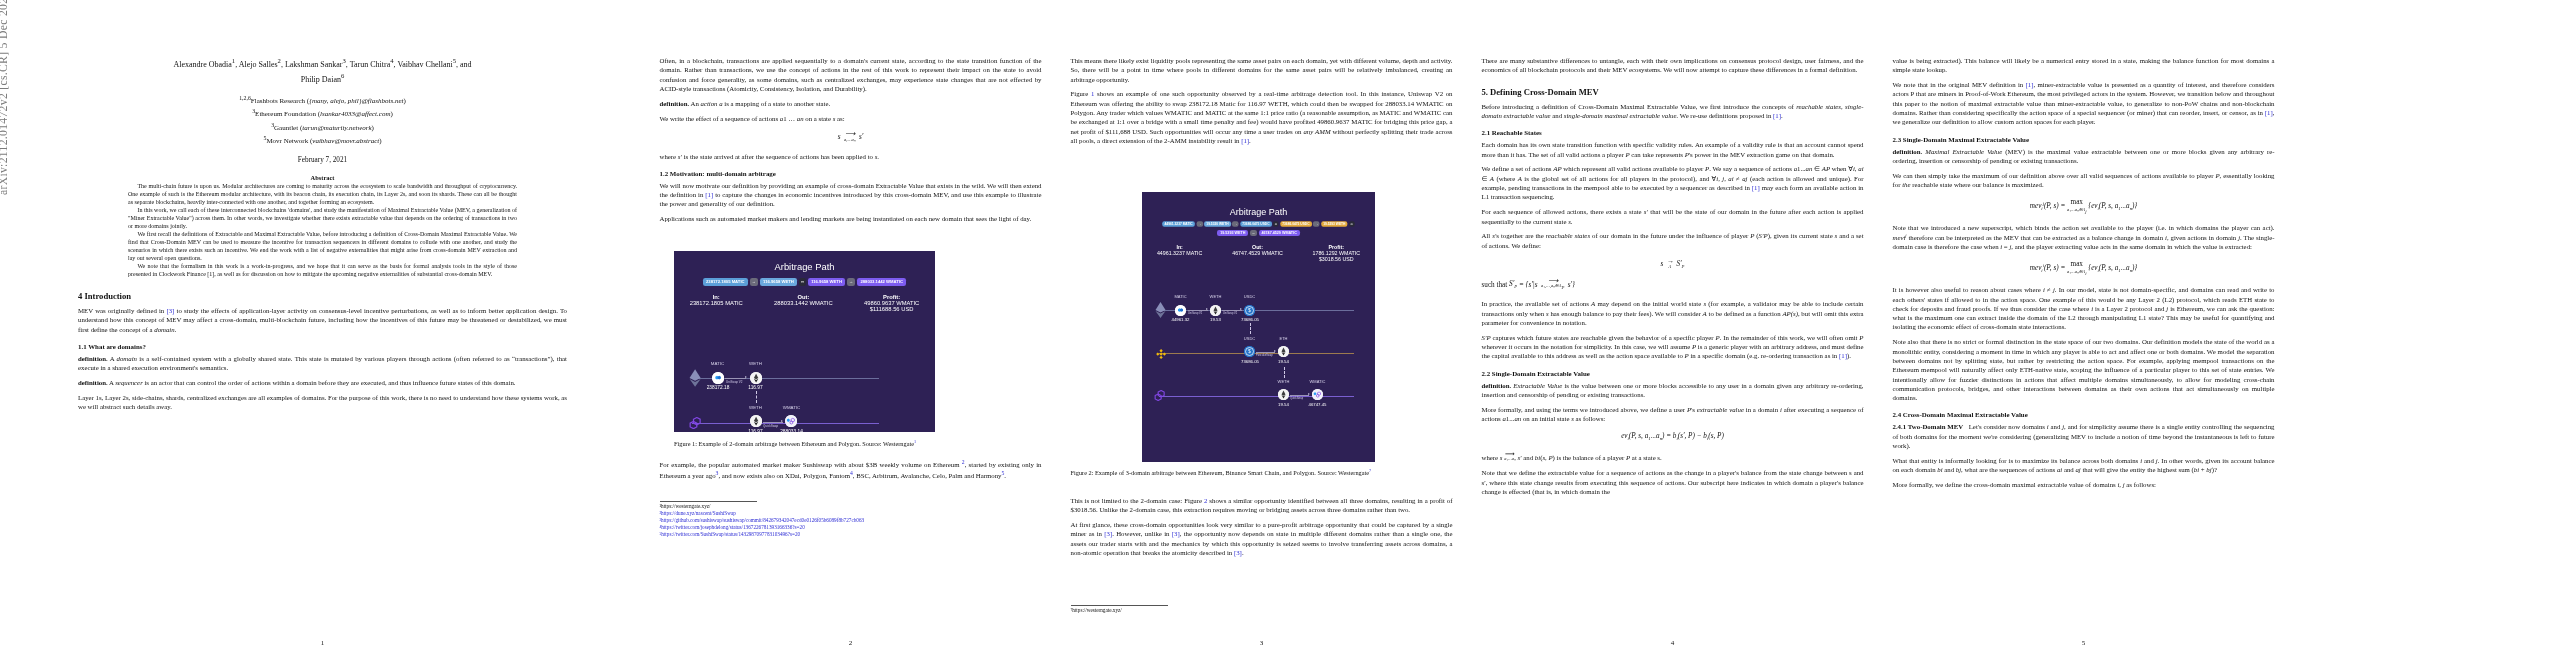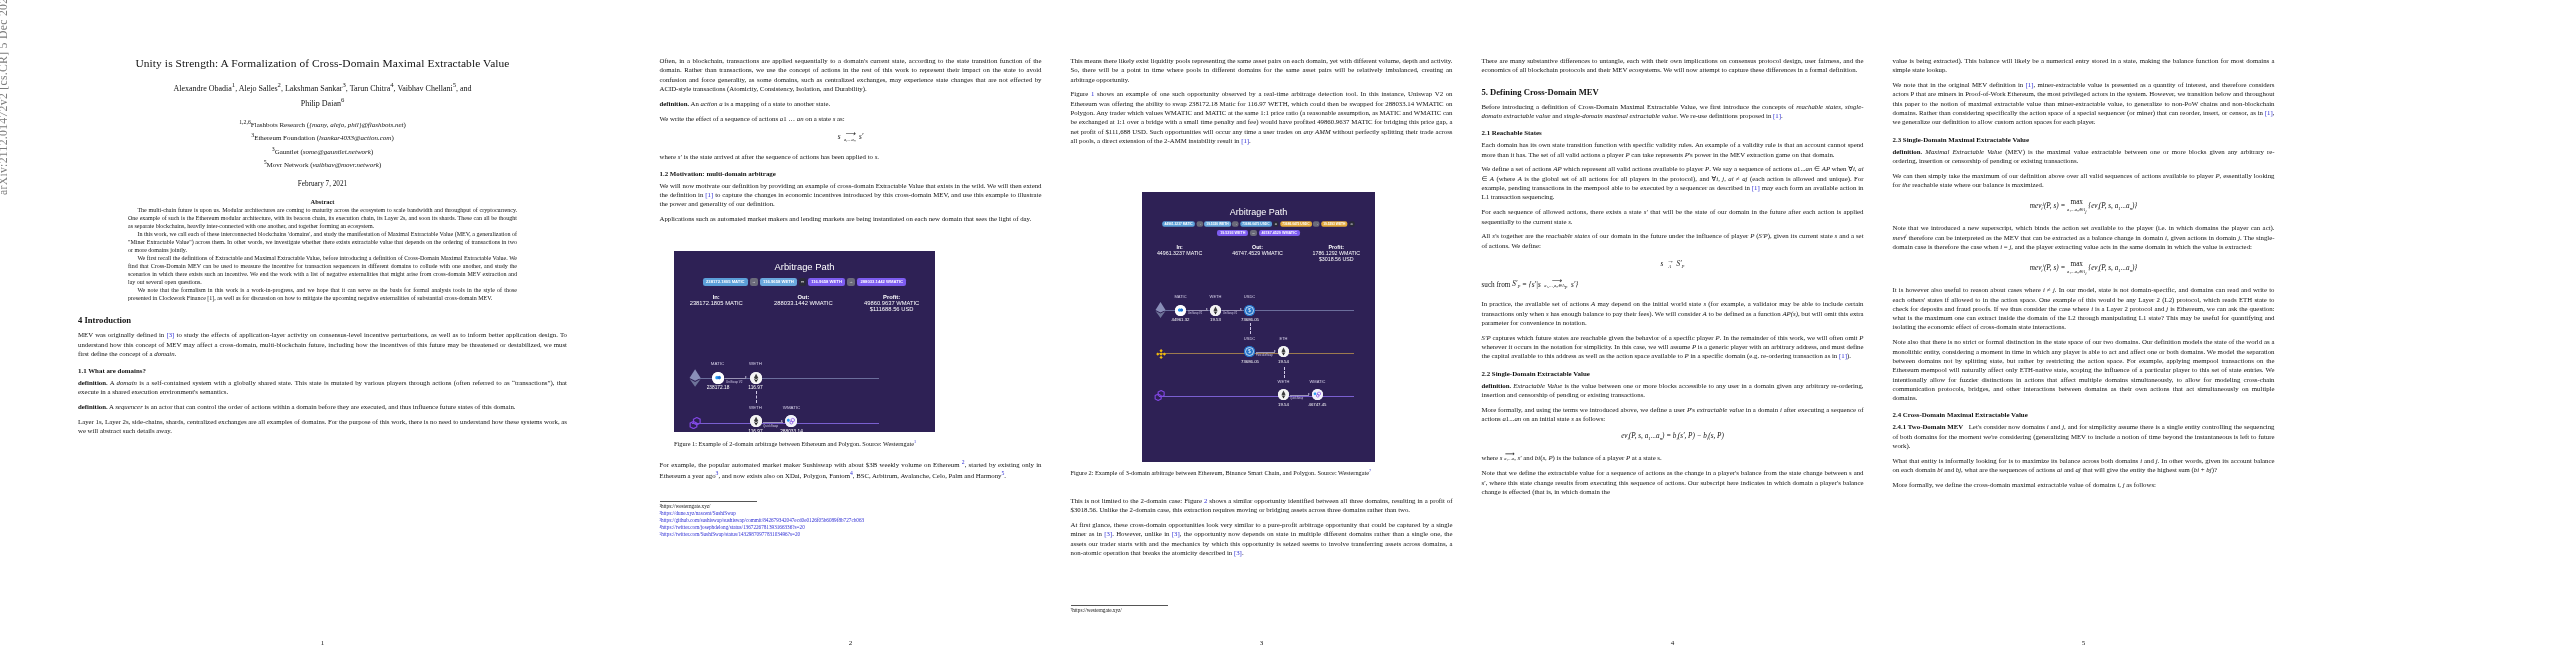--- a/index.html
+++ b/index.html
@@ -69,29 +69,28 @@
   .figcap sup{font-size:4.2px;color:#2b2bd4;}
 </style>
 </head>
 <body>
 
 <div class="viewer">
 
   <div class="page p1">
     <div class="arxiv-stamp">arXiv:2112.01472v2  [cs.CR]  5 Dec 2021</div>
     <div class="sheet">
-      <div class="ttl">Unity is Strength: A Formalization of Cross-Domain Maximal Extractable Value</div>
       <div class="authors">
         Alexandre Obadia<sup>1</sup>, Alejo Salles<sup>2</sup>, Lakshman Sankar<sup>3</sup>, Tarun Chitra<sup>4</sup>, Vaibhav Chellani<sup>5</sup>, and<br>Philip Daian<sup>6</sup>
       </div>
       <div class="affil">
         <sup>1,2,6</sup>Flashbots Research (<i>{many, alejo, phil}@flashbots.net</i>)<br>
-        <sup>3</sup>Ethereum Foundation (<i>lsankar4033@action.com</i>)<br>
-        <sup>3</sup>Gauntlet (<i>some@gauntlet.network</i>)<br>
-        <sup>5</sup>Movr Network (<i>vaibhav@movr.network</i>)
+        <sup>3</sup>Ethereum Foundation (<i>lsankar4033@affect.com</i>)<br>
+        <sup>3</sup>Gauntlet (<i>tarun@maturity.network</i>)<br>
+        <sup>5</sup>Movr Network (<i>vaibhav@movr.abstract</i>)
       </div>
       <div class="date">February 7, 2021</div>
       <div class="abs-h">Abstract</div>
       <div class="abs">
         <p>The multi-chain future is upon us. Modular architectures are coming to maturity across the ecosystem to scale bandwidth and throughput of cryptocurrency. One example of such is the Ethereum modular architecture, with its beacon chain, its execution chain, its Layer 2s, and soon its shards. These can all be thought as separate blockchains, heavily inter-connected with one another, and together forming an ecosystem.</p>
         <p>In this work, we call each of these interconnected blockchains 'domains', and study the manifestation of Maximal Extractable Value (MEV, a generalization of "Miner Extractable Value") across them. In other words, we investigate whether there exists extractable value that depends on the ordering of transactions in two or more domains jointly.</p>
         <p>We first recall the definitions of Extractable and Maximal Extractable Value, before introducing a definition of Cross-Domain Maximal Extractable Value. We find that Cross-Domain MEV can be used to measure the incentive for transaction sequencers in different domains to collude with one another, and study the scenarios in which there exists such an incentive. We end the work with a list of negative externalities that might arise from cross-domain MEV extraction and lay out several open questions.</p>
         <p>We note that the formalism in this work is a work-in-progress, and we hope that it can serve as the basis for formal analysis tools in the style of those presented in Clockwork Finance [1], as well as for discussion on how to mitigate the upcoming negative externalities of substantial cross-domain MEV.</p>
       </div>
       <h2 class="sec">4  Introduction</h2>
@@ -402,21 +401,21 @@
       <p class="bd">Before introducing a definition of Cross-Domain Maximal Extractable Value, we first introduce the concepts of <i>reachable states, single-domain extractable value</i> and <i>single-domain maximal extractable value.</i> We re-use definitions proposed in <span class="cite">[1]</span>.</p>
       <h3 class="sub">2.1  Reachable States</h3>
       <p class="bd">Each domain has its own state transition function with specific validity rules. An example of a validity rule is that an account cannot spend more than it has. The set of all valid actions a player <i>P</i> can take represents <i>P</i>'s power in the MEV extraction game on that domain.</p>
       <p class="bd">We define a set of actions <i>A<span class="sub">P</span></i> which represent all valid actions available to player <i>P</i>. We say a sequence of actions <i>a</i><span class="sub">1</span>...<i>a<span class="sub">n</span></i> ∈ <i>A<span class="sub">P</span></i> when ∀<i>i</i>, <i>a<span class="sub">i</span></i> ∈ <i>A</i> (where <i>A</i> is the global set of all actions for all players in the protocol), and ∀<i>i, j</i>, <i>a<span class="sub">i</span></i> ≠ <i>a<span class="sub">j</span></i> (each action is allowed and unique). For example, pending transactions in the mempool able to be executed by a sequencer as described in <span class="cite">[1]</span> may each form an available action in L1 transaction sequencing.</p>
       <p class="bd">For each sequence of allowed actions, there exists a state <i>s′</i> that will be the state of our domain in the future after each action is applied sequentially to the current state <i>s</i>.</p>
       <p class="bd">All <i>s′</i>s together are the <i>reachable states</i> of our domain in the future under the influence of player <i>P</i> (<i>S′<span class="sub">P</span></i>), given its current state <i>s</i> and a set of actions. We define:</p>
       <div class="eq">
         <i>s</i> <span class="ar"><span class="line">→</span><span class="lbl"><i>A</i></span></span> <i>S′<span class="sub">P</span></i>
       </div>
       <div class="eq" style="text-align:left;">
-        <span style="font-style:normal;">such from</span> <i>S′<span class="sub">P</span></i> = {<i>s′</i>|<i>s</i> <span class="ar"><span class="line">⟶</span><span class="lbl"><i>a₁,…,aₙ∈A<span class="sub">P</span></i></span></span> <i>s′</i>}
+        <span style="font-style:normal;">such that</span> <i>S′<span class="sub">P</span></i> = {<i>s′</i>|<i>s</i> <span class="ar"><span class="line">⟶</span><span class="lbl"><i>a₁,…,aₙ∈A<span class="sub">P</span></i></span></span> <i>s′</i>}
       </div>
       <p class="bd">In practice, the available set of actions <i>A</i> may depend on the initial world state <i>s</i> (for example, a validator may be able to include certain transactions only when <i>s</i> has enough balance to pay their fees). We will consider <i>A</i> to be defined as a function <i>A<span class="sub">P</span>(s)</i>, but will omit this extra parameter for convenience in notation.</p>
       <p class="bd"><i>S′<span class="sub">P</span></i> captures which future states are reachable given the behavior of a specific player <i>P</i>. In the remainder of this work, we will often omit <i>P</i> wherever it occurs in the notation for simplicity. In this case, we will assume <i>P</i> is a generic player with an arbitrary address, and must define the capital available to this address as well as the action space available to <i>P</i> in a specific domain (e.g. re-ordering transaction as in <span class="cite">[1]</span>).</p>
       <h3 class="sub">2.2  Single-Domain Extractable Value</h3>
       <p class="bd"><b>definition.</b> <i>Extractable Value</i> is the value between one or more blocks accessible to any user in a domain given any arbitrary re-ordering, insertion and censorship of pending or existing transactions.</p>
       <p class="bd">More formally, and using the terms we introduced above, we define a user <i>P</i>'s <i>extractable value</i> in a domain <i>i</i> after executing a sequence of actions <i>a</i><span class="sub">1</span>...<i>a<span class="sub">n</span></i> on an initial state <i>s</i> as follows:</p>
       <div class="eq">
         <i>ev<span class="sub">i</span></i>(<i>P, s, a</i><span class="sub">1</span>...<i>a<span class="sub">n</span></i>) = <i>b<span class="sub">i</span></i>(<i>s′, P</i>) − <i>b<span class="sub">i</span></i>(<i>s, P</i>)
       </div>
       <p class="bd">where <i>s</i> <span style="display:inline-block;text-align:center;"><span style="display:block;line-height:.8;">⟶</span><span style="display:block;font-size:4.4px;font-style:italic;">a₁…aₙ</span></span> <i>s′</i> and <i>b<span class="sub">i</span></i>(<i>s, P</i>) is the balance of a player <i>P</i> at a state s.</p>

